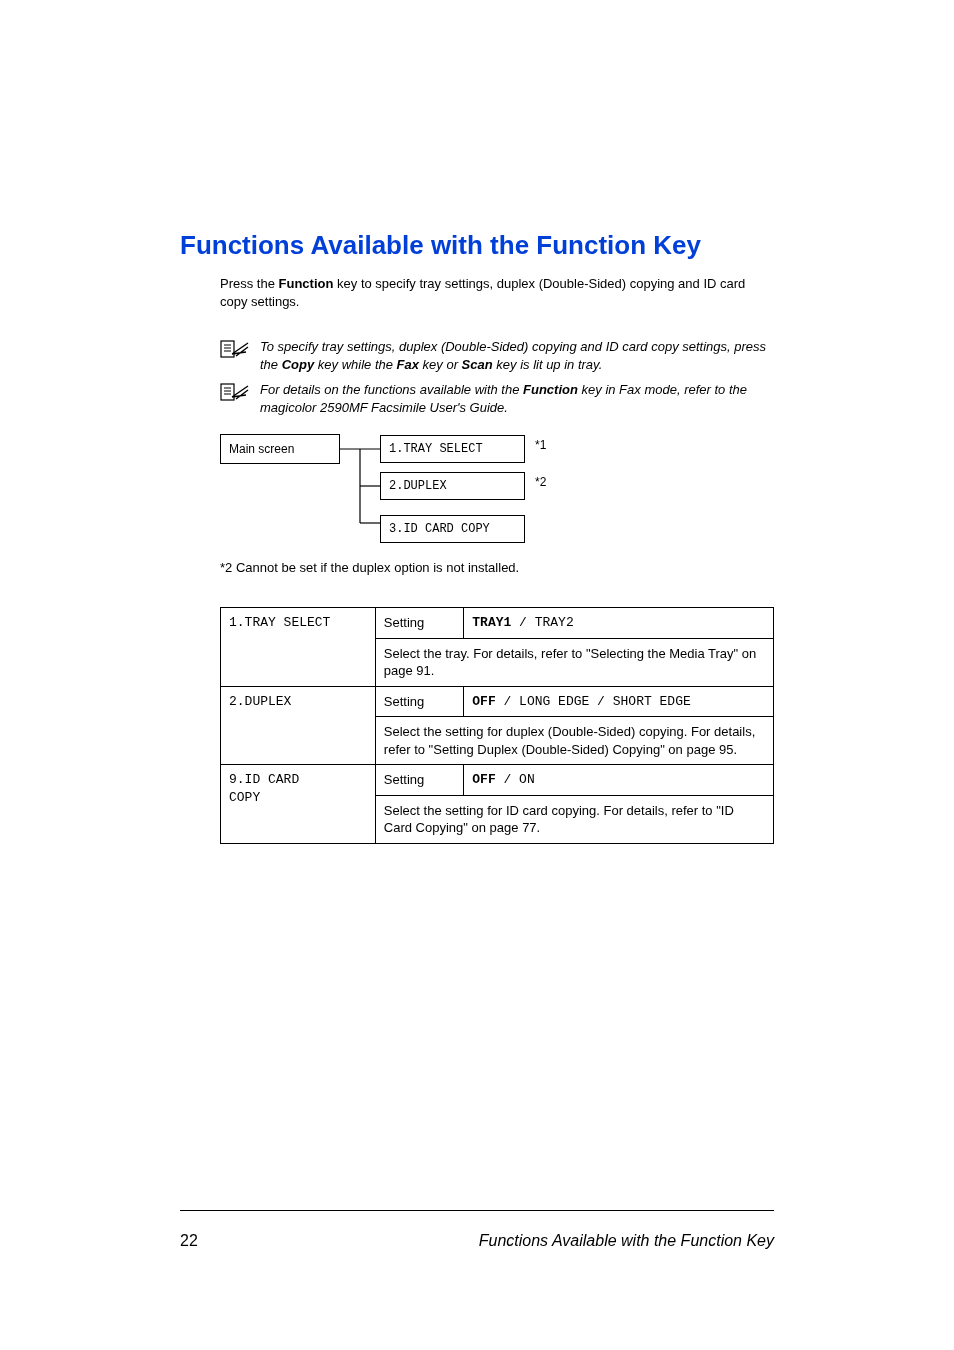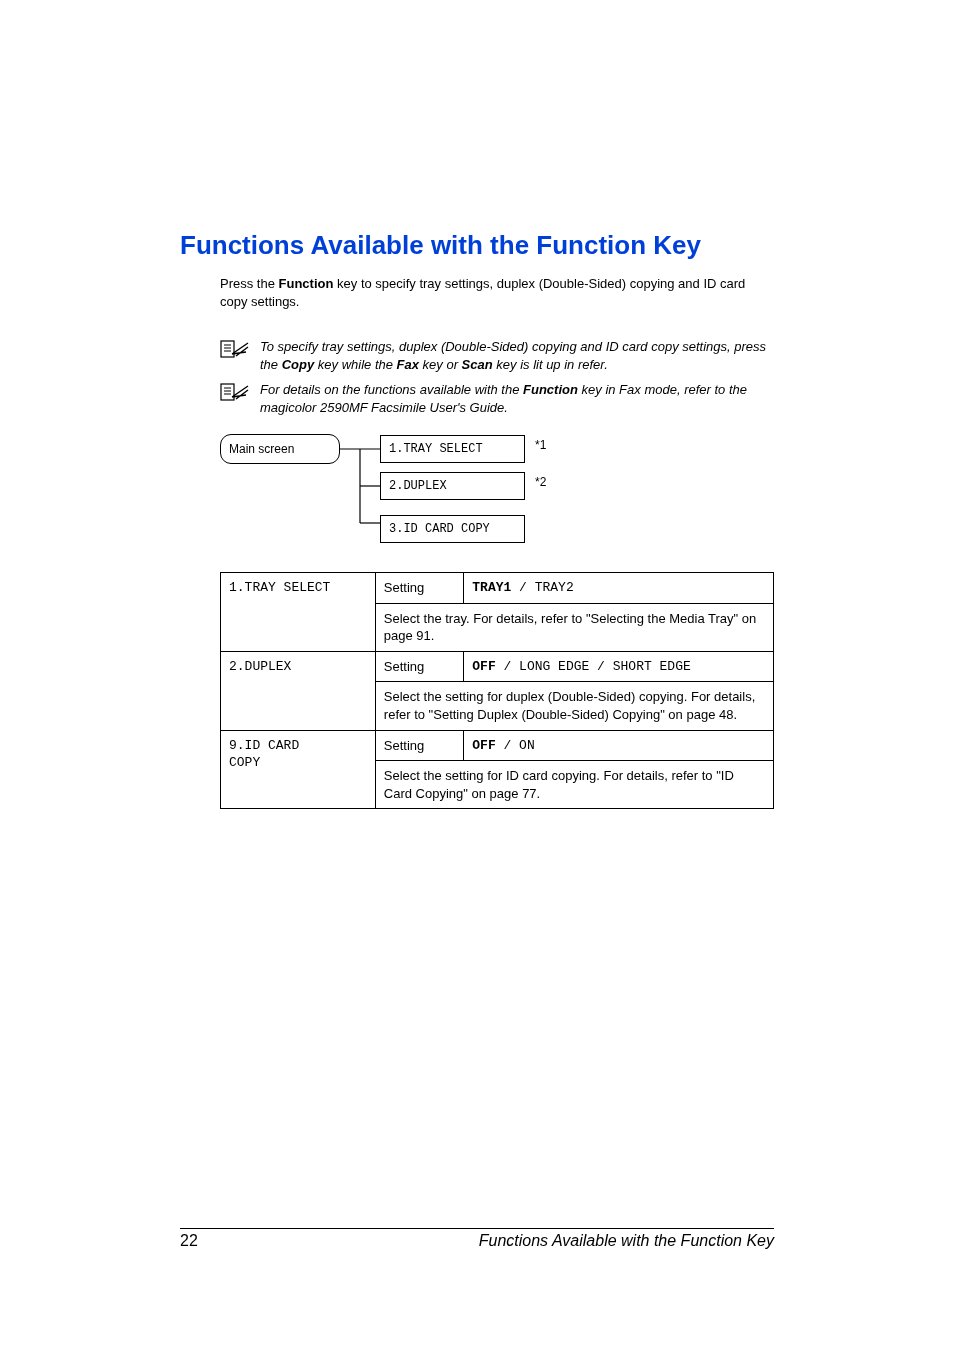--- a/index.html
+++ b/index.html
@@ -50,21 +50,21 @@
     position: absolute;
     border: 1px solid #000;
     background: #fff;
     display: flex;
     align-items: center;
     padding: 6px 8px;
     font-size: 12px;
   }
   .main-box {
     left: 0; top: 0;
-    width: 120px; height: 30px; border-radius: 11px;
+    width: 120px; height: 30px;
   }
   .menu-box {
     width: 145px; height: 28px;
     font-family: "Courier New", monospace;
     left: 160px;
   }
   .asterisk {
     position: absolute;
     font-size: 12px;
     left: 315px;
@@ -97,21 +97,21 @@
   }
   .mono { font-family: "Courier New", monospace; }
   .col-menu { width: 28%; }
   .col-setting { width: 16%; }
   .footer {
     position: absolute;
     bottom: 100px;
     left: 180px;
     right: 180px;
     border-top: 1px solid #000;
-    padding-top: 3px;
+    padding-top: 21px;
     display: flex;
     justify-content: space-between;
     font-style: italic;
     font-size: 16px;
   }
   .footer .pg { font-style: normal; font-weight: normal; }
 </style>
 </head>
 <body>
 
@@ -125,21 +125,21 @@
   <span class="note-icon">
     <svg width="30" height="18" viewBox="0 0 30 18">
       <rect x="1" y="1" width="13" height="16" fill="none" stroke="#000" stroke-width="1.2"></rect>
       <line x1="4" y1="5" x2="11" y2="5" stroke="#000" stroke-width="1"></line>
       <line x1="4" y1="8" x2="11" y2="8" stroke="#000" stroke-width="1"></line>
       <line x1="4" y1="11" x2="11" y2="11" stroke="#000" stroke-width="1"></line>
       <path d="M12 14 L28 3 M12 14 L26 12 M16 16 L28 7" stroke="#000" stroke-width="1.4" fill="none"></path>
     </svg>
   </span>
   <p class="note-text">
-    <span>To specify tray settings, duplex (Double-Sided) copying and ID card copy settings, press the </span><span class="bold">Copy</span><span> key while the </span><span class="bold">Fax</span><span> key or </span><span class="bold">Scan</span><span> key is lit up in refer.</span>
+    <span>To specify tray settings, duplex (Double-Sided) copying and ID card copy settings, press the </span><span class="bold">Copy</span><span> key while the </span><span class="bold">Fax</span><span> key or </span><span class="bold">Scan</span><span> key is lit up in tray.</span>
   </p>
 </div>
 
 <div class="note-block">
   <span class="note-icon">
     <svg width="30" height="18" viewBox="0 0 30 18">
       <rect x="1" y="1" width="13" height="16" fill="none" stroke="#000" stroke-width="1.2"></rect>
       <line x1="4" y1="5" x2="11" y2="5" stroke="#000" stroke-width="1"></line>
       <line x1="4" y1="8" x2="11" y2="8" stroke="#000" stroke-width="1"></line>
       <line x1="4" y1="11" x2="11" y2="11" stroke="#000" stroke-width="1"></line>
@@ -160,39 +160,40 @@
     <line x1="20" y1="89" x2="40" y2="89" stroke="#000" stroke-width="1.2"></line>
   </svg>
   <div class="menu-box" style="top:1px">1.TRAY SELECT</div>
   <div class="asterisk" style="top:4px">*1</div>
   <div class="menu-box" style="top:38px">2.DUPLEX</div>
   <div class="asterisk" style="top:41px">*2</div>
   <div class="menu-box" style="top:81px">3.ID CARD COPY</div>
 </div>
 
 <div class="foot-list">
+  <div>*2  Cannot be set if the duplex option is not installed.</div>
 </div>
 
 <table class="settings">
   <tbody>
       <tr>
     <td class="col-menu mono" rowspan="2">1.TRAY SELECT</td>
     <td class="col-setting">Setting</td>
     <td class="mono"><span class="bold">TRAY1</span><span> / TRAY2</span></td>
   </tr>
   <tr>
     <td colspan="2">Select the tray. For details, refer to "Selecting the Media Tray" on page 91.</td>
   </tr>
   <tr>
     <td class="col-menu mono" rowspan="2">2.DUPLEX</td>
     <td class="col-setting">Setting</td>
     <td class="mono"><span class="bold">OFF</span><span> / LONG EDGE / SHORT EDGE</span></td>
   </tr>
   <tr>
-    <td colspan="2">Select the setting for duplex (Double-Sided) copying. For details, refer to "Setting Duplex (Double-Sided) Copying" on page 48.</td>
+    <td colspan="2">Select the setting for duplex (Double-Sided) copying. For details, refer to "Setting Duplex (Double-Sided) Copying" on page 95.</td>
   </tr>
   <tr>
     <td class="col-menu mono" rowspan="2">
       <span>9.ID CARD</span><br>
       <span>COPY</span>
     </td>
     <td class="col-setting">Setting</td>
     <td class="mono"><span class="bold">OFF</span><span> / ON</span></td>
   </tr>
   <tr>

